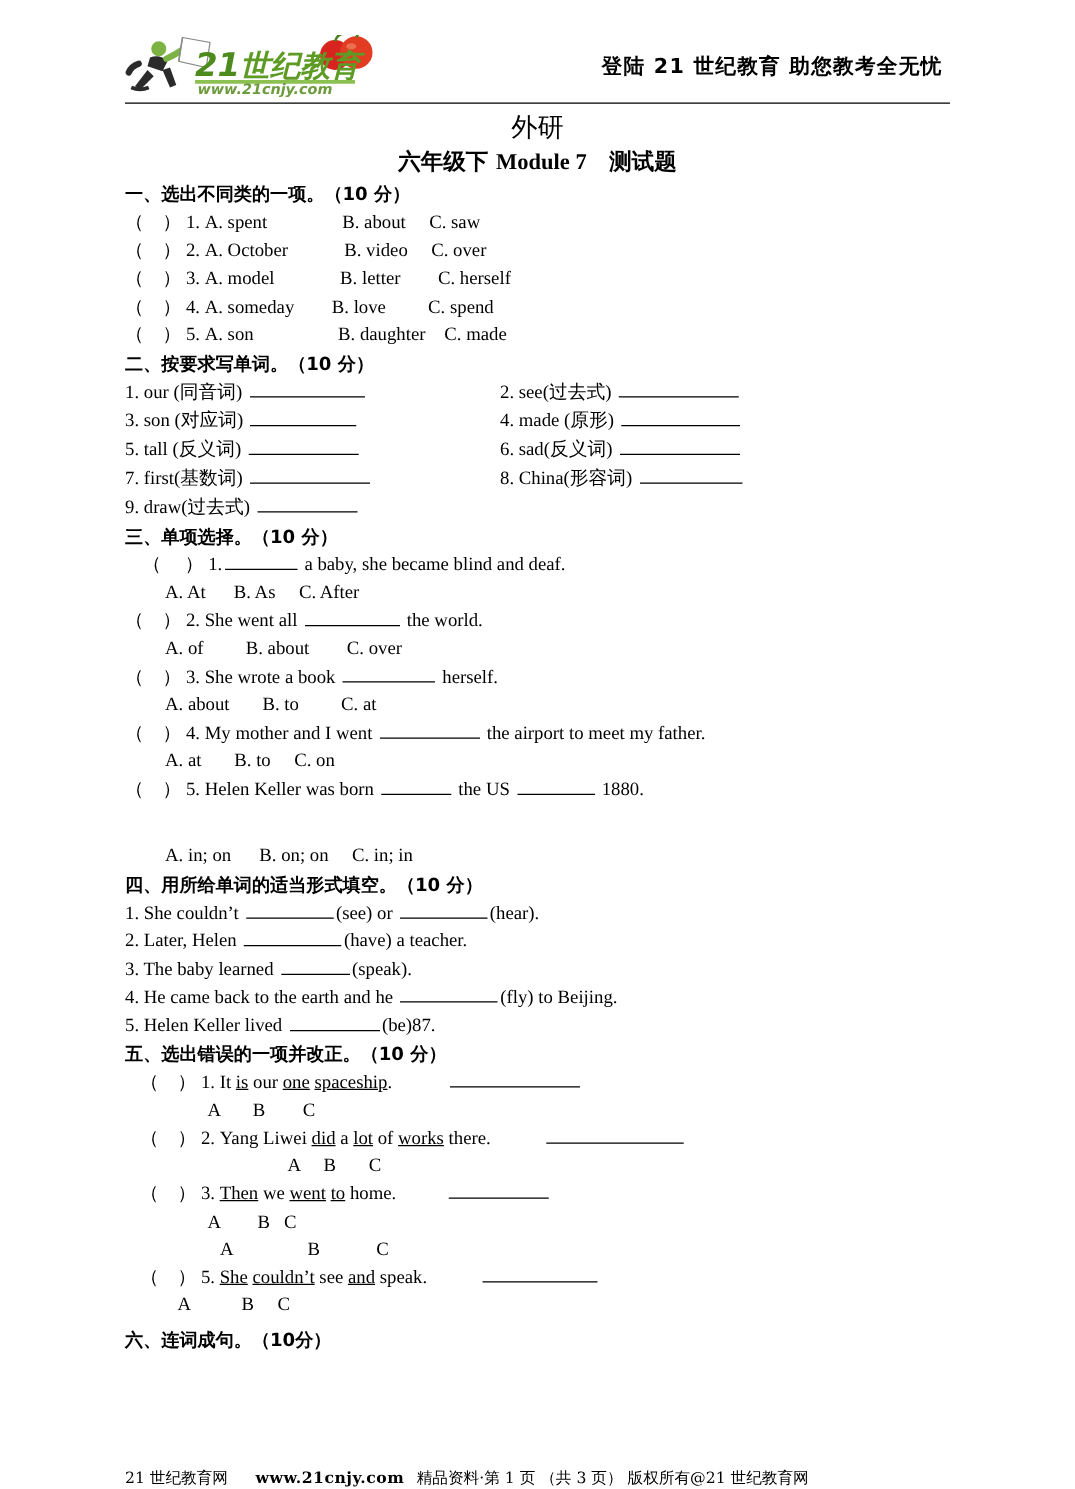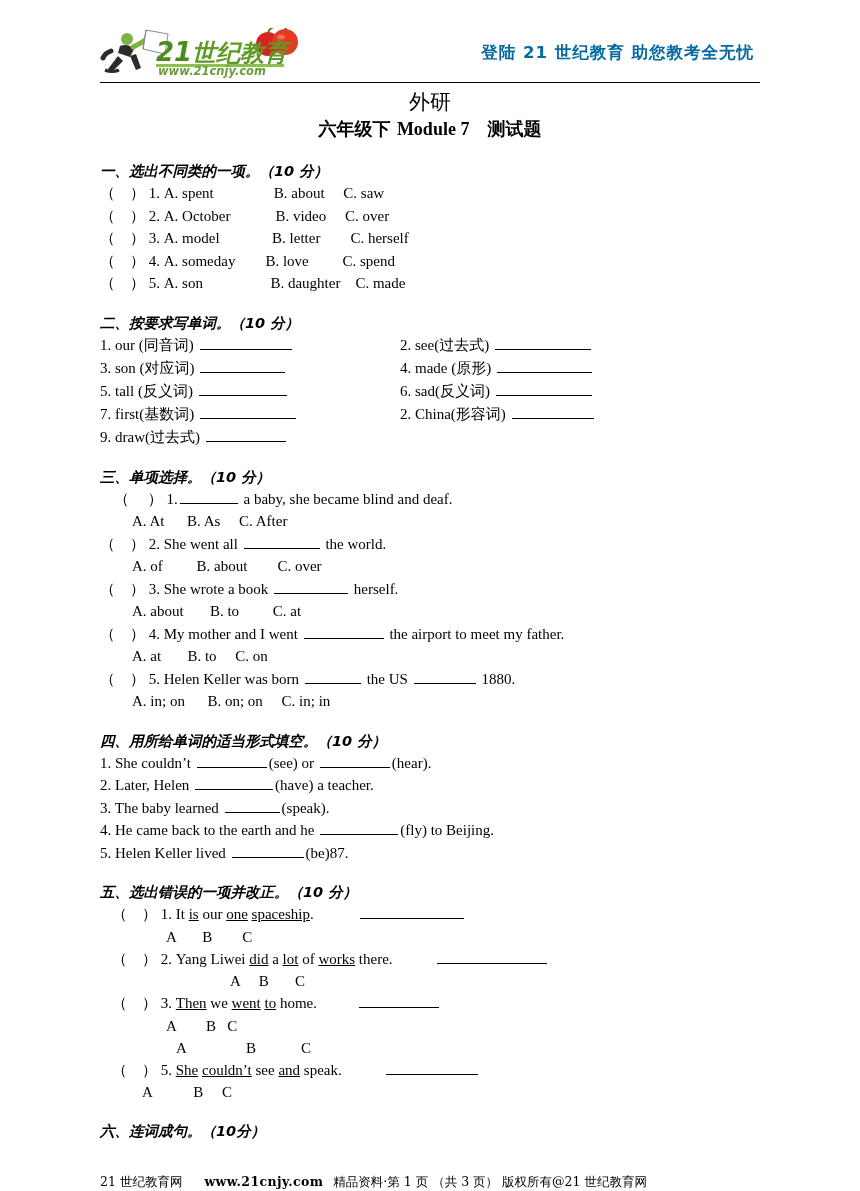--- a/index.html
+++ b/index.html
@@ -39,21 +39,21 @@
     flex: none;
   }
   .logo svg { display: block; }
   .header-slogan {
     font-family: "DejaVu Sans", "Liberation Sans", sans-serif;
     font-size: 16.5px;
     font-weight: 700;
     letter-spacing: 1px;
     white-space: nowrap;
     padding-right: 6px;
-    color: #0369a1;
+    color: #000000;
   }
   .header-rule {
     border: 0;
     border-top: 1.6px solid #000;
     margin: 0 0 6px 0;
   }
 
   
   .title-wrap { text-align: center; }
   .title-line1 {
@@ -69,22 +69,21 @@
     font-family: "DejaVu Serif", "Liberation Serif", serif;
   }
   .title-line2 .en { font-family: "Liberation Serif", serif; }
 
   
   .sec-head {
     font-size: 14.5px;
     font-weight: 700;
     font-family: "DejaVu Sans", "Liberation Sans", sans-serif;
     line-height: 21px;
-    margin-top: 18px;
-    font-style: italic;
+    margin-top: 2px;
   }
   .line {
     font-size: 15px;
     line-height: 22.5px;
     white-space: pre;
     font-family: "Liberation Serif", "DejaVu Serif", serif;
   }
   .sp { display: inline-block; }
   .u { text-decoration: underline; }
   .blank {
@@ -195,38 +194,38 @@
   <div>
     <div class="sec-head">二、按要求写单词。（10 分）</div>
     <div class="grid2" id="sec2-grid">
         <div class="cell"><span>1. our </span><span>(同音词)</span><span> </span><span class="blank" style="width: 92px;"></span></div>
         <div class="cell"><span>2. see</span><span>(过去式)</span><span> </span><span class="blank" style="width: 96px;"></span></div>
         <div class="cell"><span>3. son </span><span>(对应词)</span><span> </span><span class="blank" style="width: 85px;"></span></div>
         <div class="cell"><span>4. made </span><span>(原形)</span><span> </span><span class="blank" style="width: 95px;"></span></div>
         <div class="cell"><span>5. tall </span><span>(反义词)</span><span> </span><span class="blank" style="width: 88px;"></span></div>
         <div class="cell"><span>6. sad</span><span>(反义词)</span><span> </span><span class="blank" style="width: 96px;"></span></div>
         <div class="cell"><span>7. first</span><span>(基数词)</span><span> </span><span class="blank" style="width: 96px;"></span></div>
-        <div class="cell"><span>2. China</span><span>(形容词)</span><span> </span><span class="blank" style="width: 82px;"></span></div>
+        <div class="cell"><span>8. China</span><span>(形容词)</span><span> </span><span class="blank" style="width: 82px;"></span></div>
         <div class="cell"><span>9. draw</span><span>(过去式)</span><span> </span><span class="blank" style="width: 80px;"></span></div>
       </div>
   </div>
 
   <div>
     <div class="sec-head">三、单项选择。（10 分）</div>
     <div id="sec3-list">
         <div class="line" style="padding-left: 14px;"><span>（     ） 1.</span><span class="blank" style="width: 58px;"></span><span> a baby, she became blind and deaf.</span></div>
         <div class="line" style="padding-left: 32px;">A. At      B. As     C. After</div>
         <div class="line" style="padding-left: 0px;"><span>（    ） 2. She went all </span><span class="blank" style="width: 76px;"></span><span> the world.</span></div>
         <div class="line" style="padding-left: 32px;">A. of         B. about        C. over</div>
         <div class="line" style="padding-left: 0px;"><span>（    ） 3. She wrote a book </span><span class="blank" style="width: 74px;"></span><span> herself.</span></div>
         <div class="line" style="padding-left: 32px;">A. about       B. to         C. at</div>
         <div class="line" style="padding-left: 0px;"><span>（    ） 4. My mother and I went </span><span class="blank" style="width: 80px;"></span><span> the airport to meet my father.</span></div>
         <div class="line" style="padding-left: 32px;">A. at       B. to     C. on</div>
         <div class="line" style="padding-left: 0px;"><span>（    ） 5. Helen Keller was born </span><span class="blank" style="width: 56px;"></span><span> the US </span><span class="blank" style="width: 62px;"></span><span> 1880.</span></div>
-        <div class="line" style="padding-left: 32px;">A. in; on      B. on; on     C. in; in</div>
+        <div class="line" style="padding-left: 32px; margin-top: 31px;">A. in; on      B. on; on     C. in; in</div>
       </div>
   </div>
 
   <div>
     <div class="sec-head">四、用所给单词的适当形式填空。（10 分）</div>
     <div id="sec4-list">
         <div class="line"><span>1. She couldn’t </span><span class="blank" style="width: 70px;"></span><span>(see) or </span><span class="blank" style="width: 70px;"></span><span>(hear).</span></div>
         <div class="line"><span>2. Later, Helen </span><span class="blank" style="width: 78px;"></span><span>(have) a teacher.</span></div>
         <div class="line"><span>3. The baby learned </span><span class="blank" style="width: 55px;"></span><span>(speak).</span></div>
         <div class="line"><span>4. He came back to the earth and he </span><span class="blank" style="width: 78px;"></span><span>(fly) to Beijing.</span></div>

